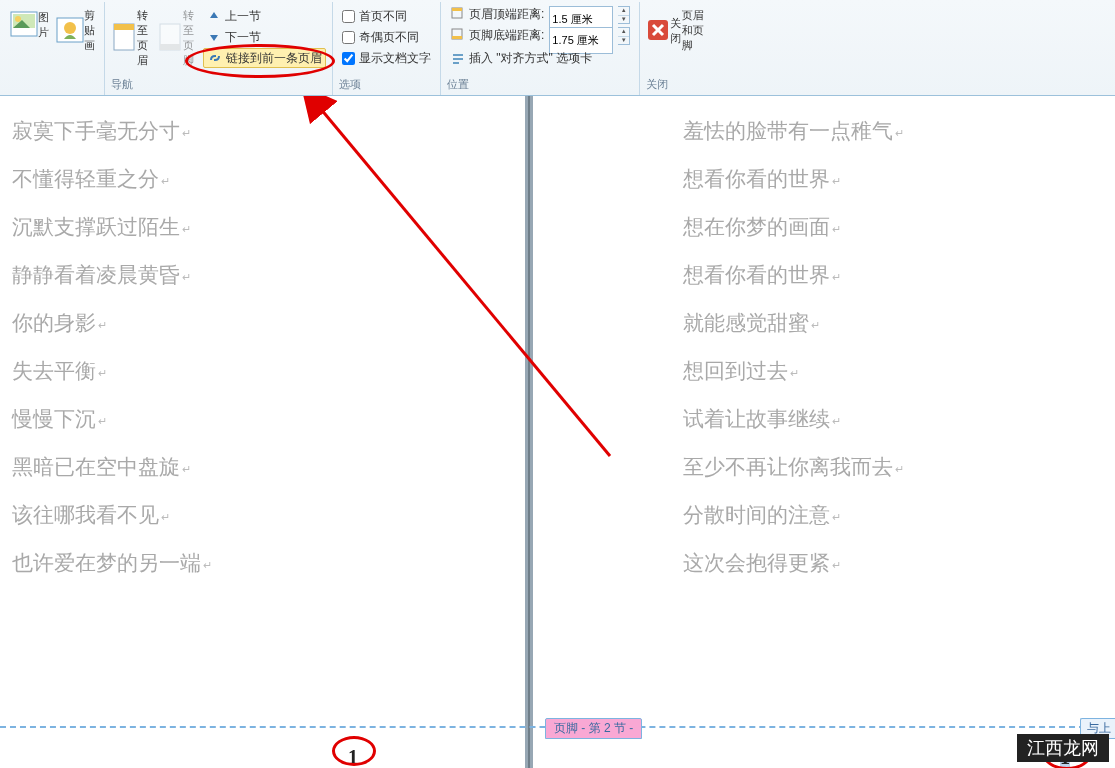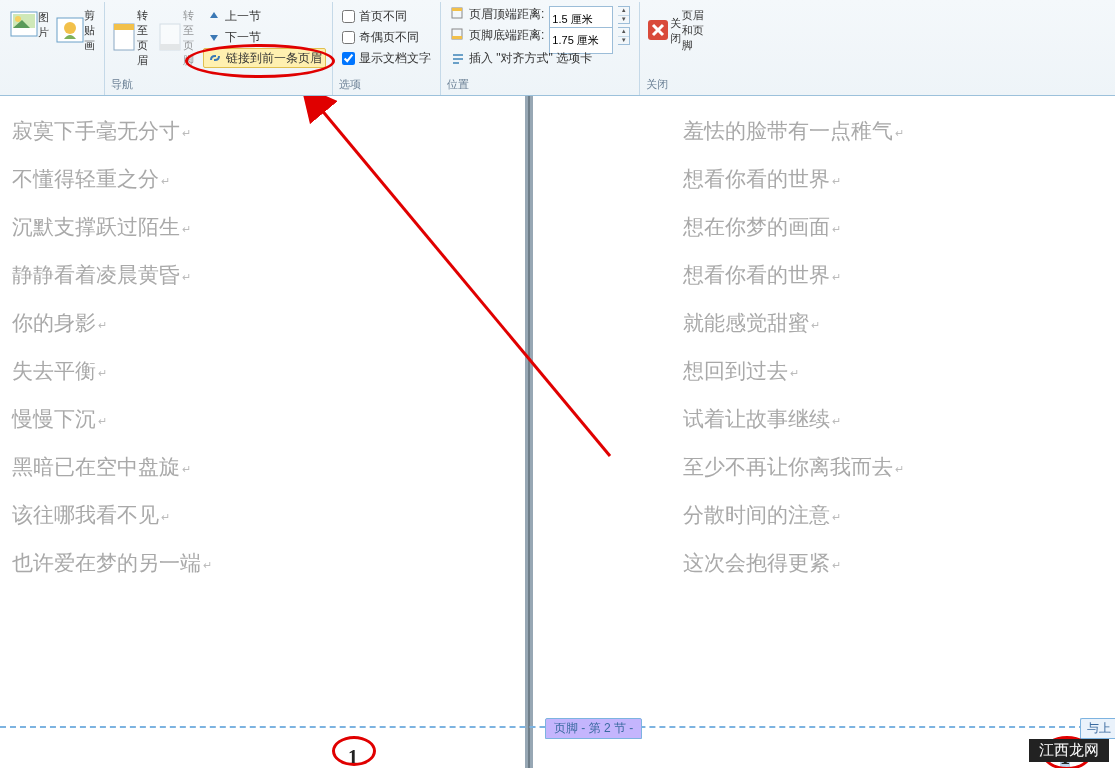--- a/index.html
+++ b/index.html
@@ -161,21 +161,21 @@
 
   .footer-line {
     position: absolute;
     left: 0; right: 0;
     top: 630px;
     border-top: 2px dashed #7db3e0;
   }
   .footer-tab {
     position: absolute;
     top: 622px; left: 545px;
-    background: #c4b5fd;
+    background: #f9a8d4;
     border: 1px solid #7db3e0;
     font-size: 12px;
     color: #3a6aa0;
     padding: 1px 8px;
     border-radius: 2px 2px 0 0;
   }
   .link-tab {
     position:absolute;
     top:622px; right:0;
     background:#eaf2fb;
@@ -199,21 +199,21 @@
   
   .arrow-svg {
     position: absolute;
     top: 0; left: 0;
     pointer-events: none;
   }
 
   .watermark {
     position: absolute;
     right: 6px; bottom: 6px;
-    font-size: 15px;
+    font-size: 18px;
     color: #fff;
     background: #222;
     padding: 2px 10px;
     font-family: "SimHei", sans-serif;
   }
 
   
   svg { display:block; }
 </style>
 </head>

